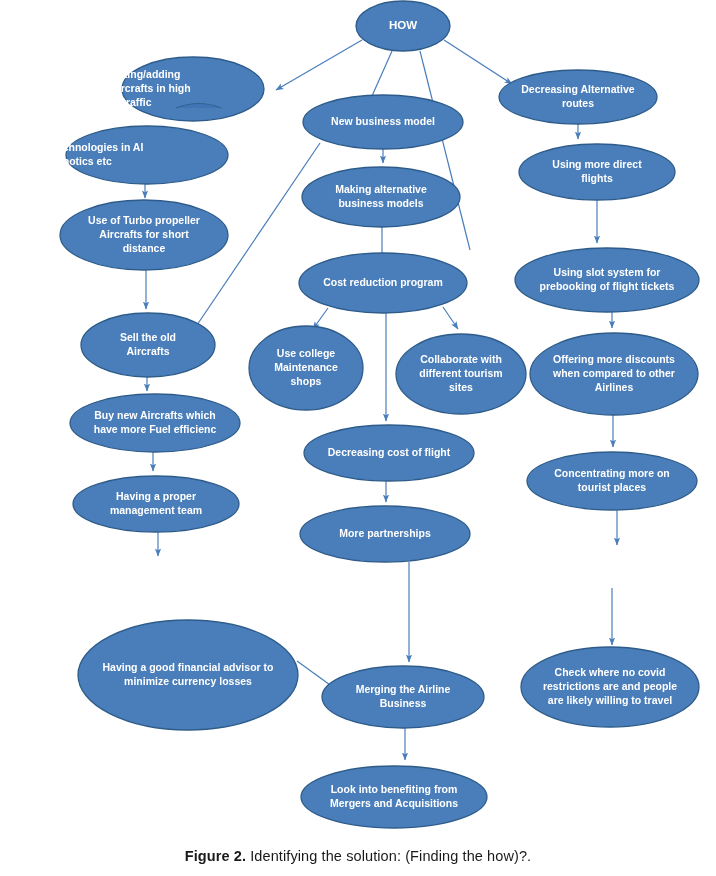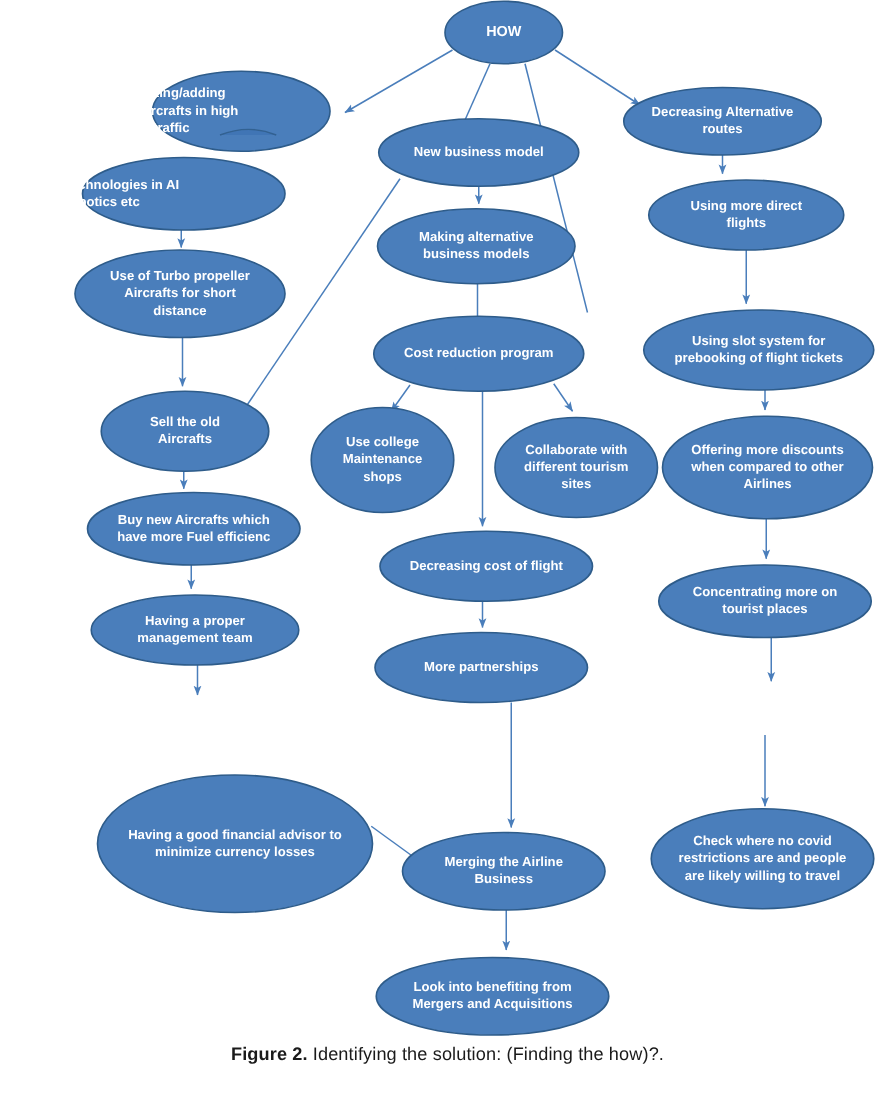--- a/index.html
+++ b/index.html
@@ -37,21 +37,21 @@
     text-anchor: middle;
     dominant-baseline: middle;
   }
   .caption-bar {
     position: absolute;
     left: 0;
     top: 836px;
     width: 716px;
     height: 40px;
     display: flex;
-    align-items: flex-start;
+    align-items: center;
     justify-content: center;
   }
   .caption-text {
     font-family: "Liberation Sans", sans-serif;
     font-size: 14.5px;
     color: #1a1a1a;
     letter-spacing: 0.1px;
     white-space: nowrap;
   }
   .caption-text .cap-label {

